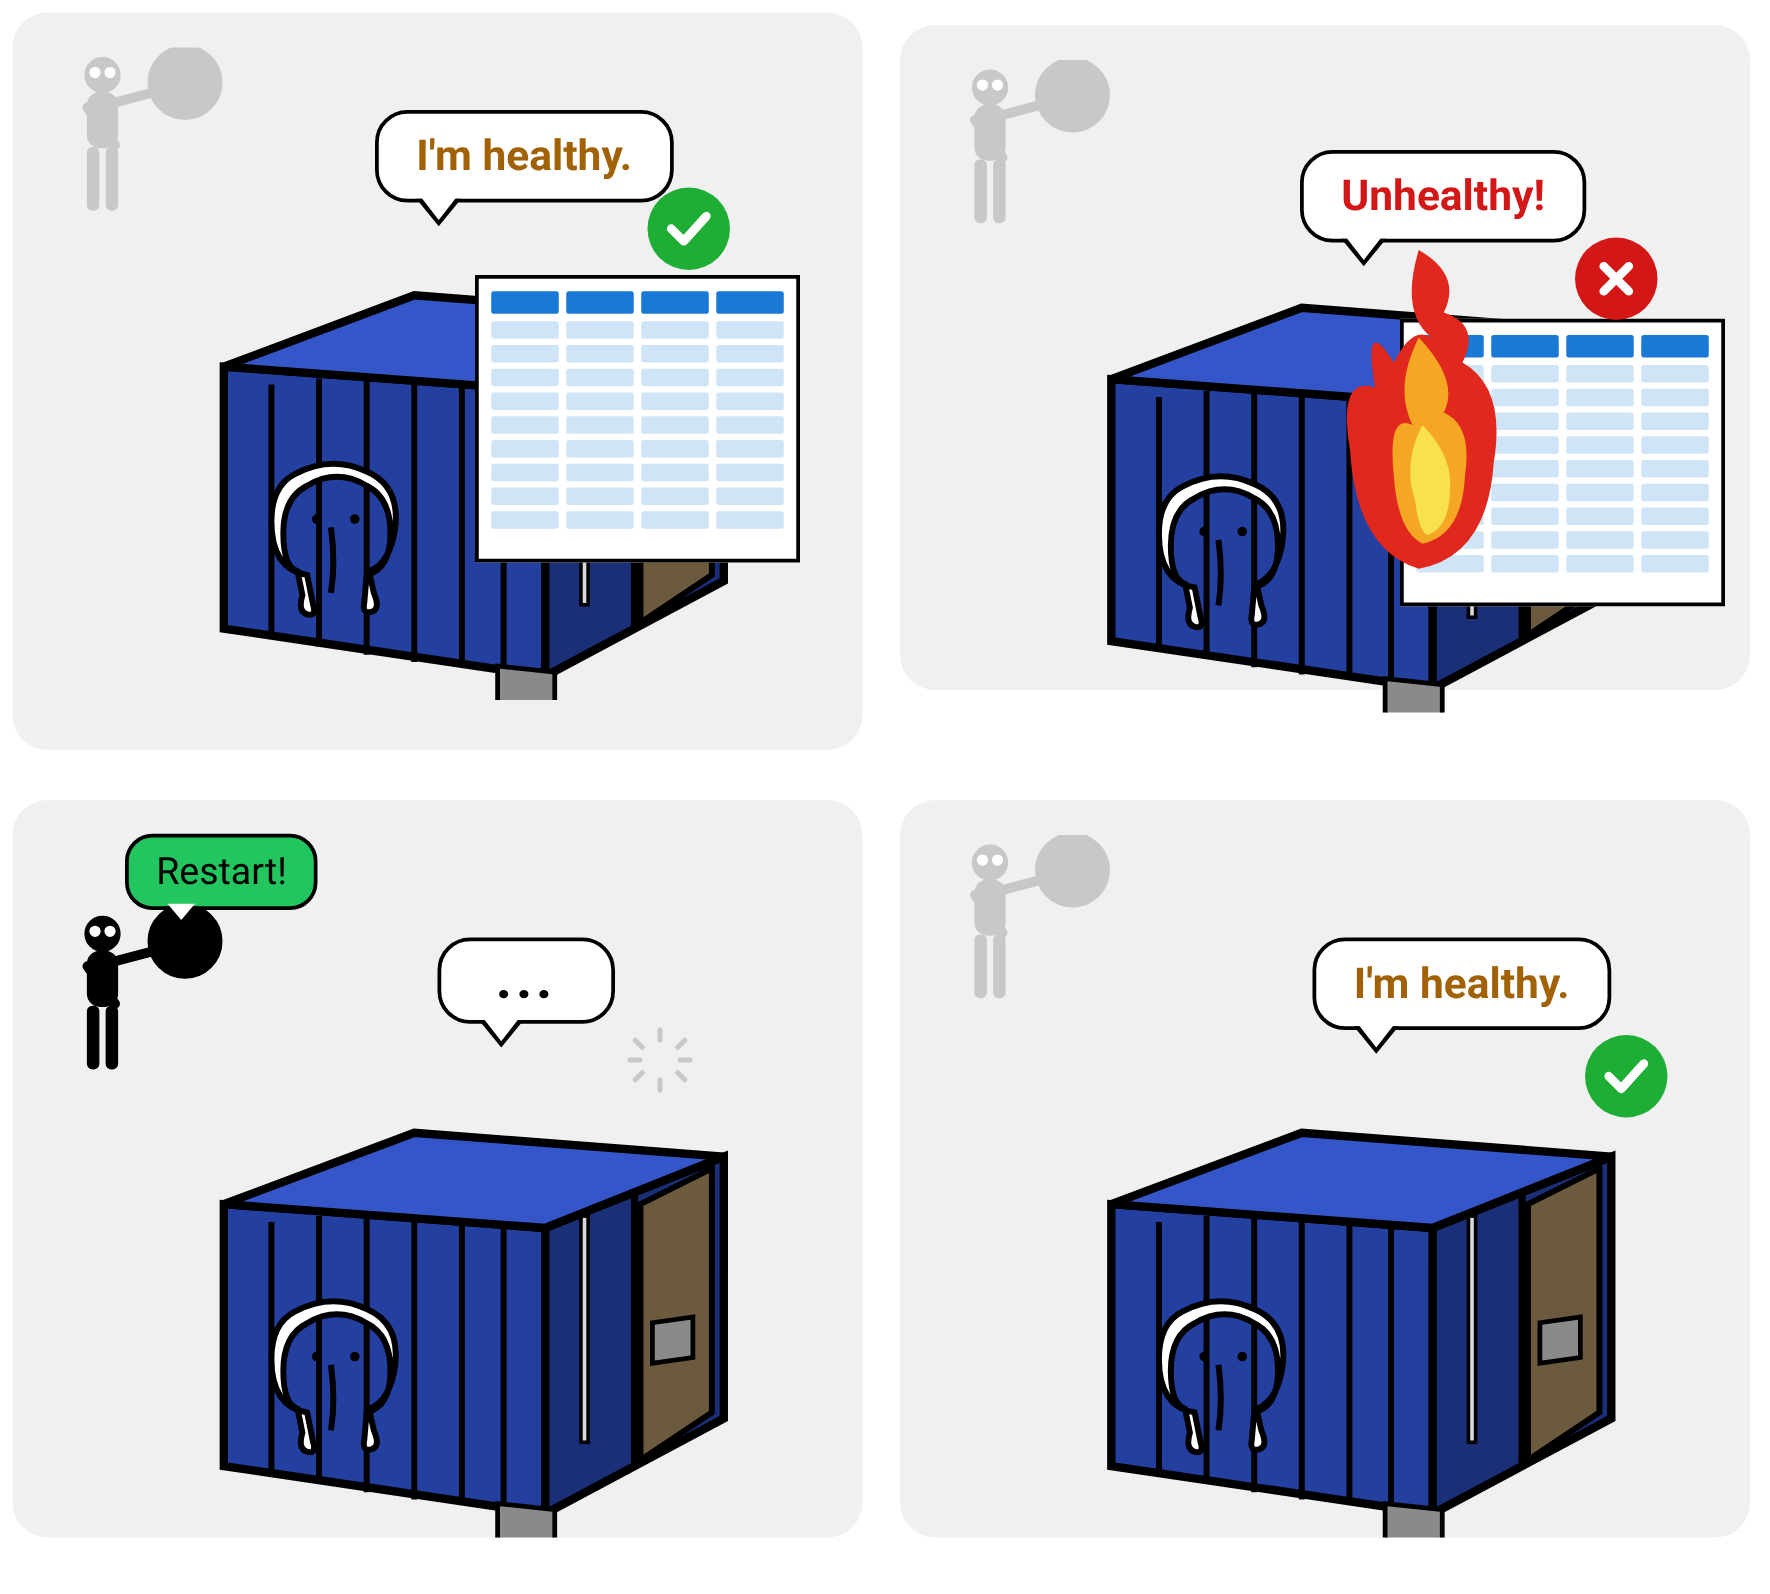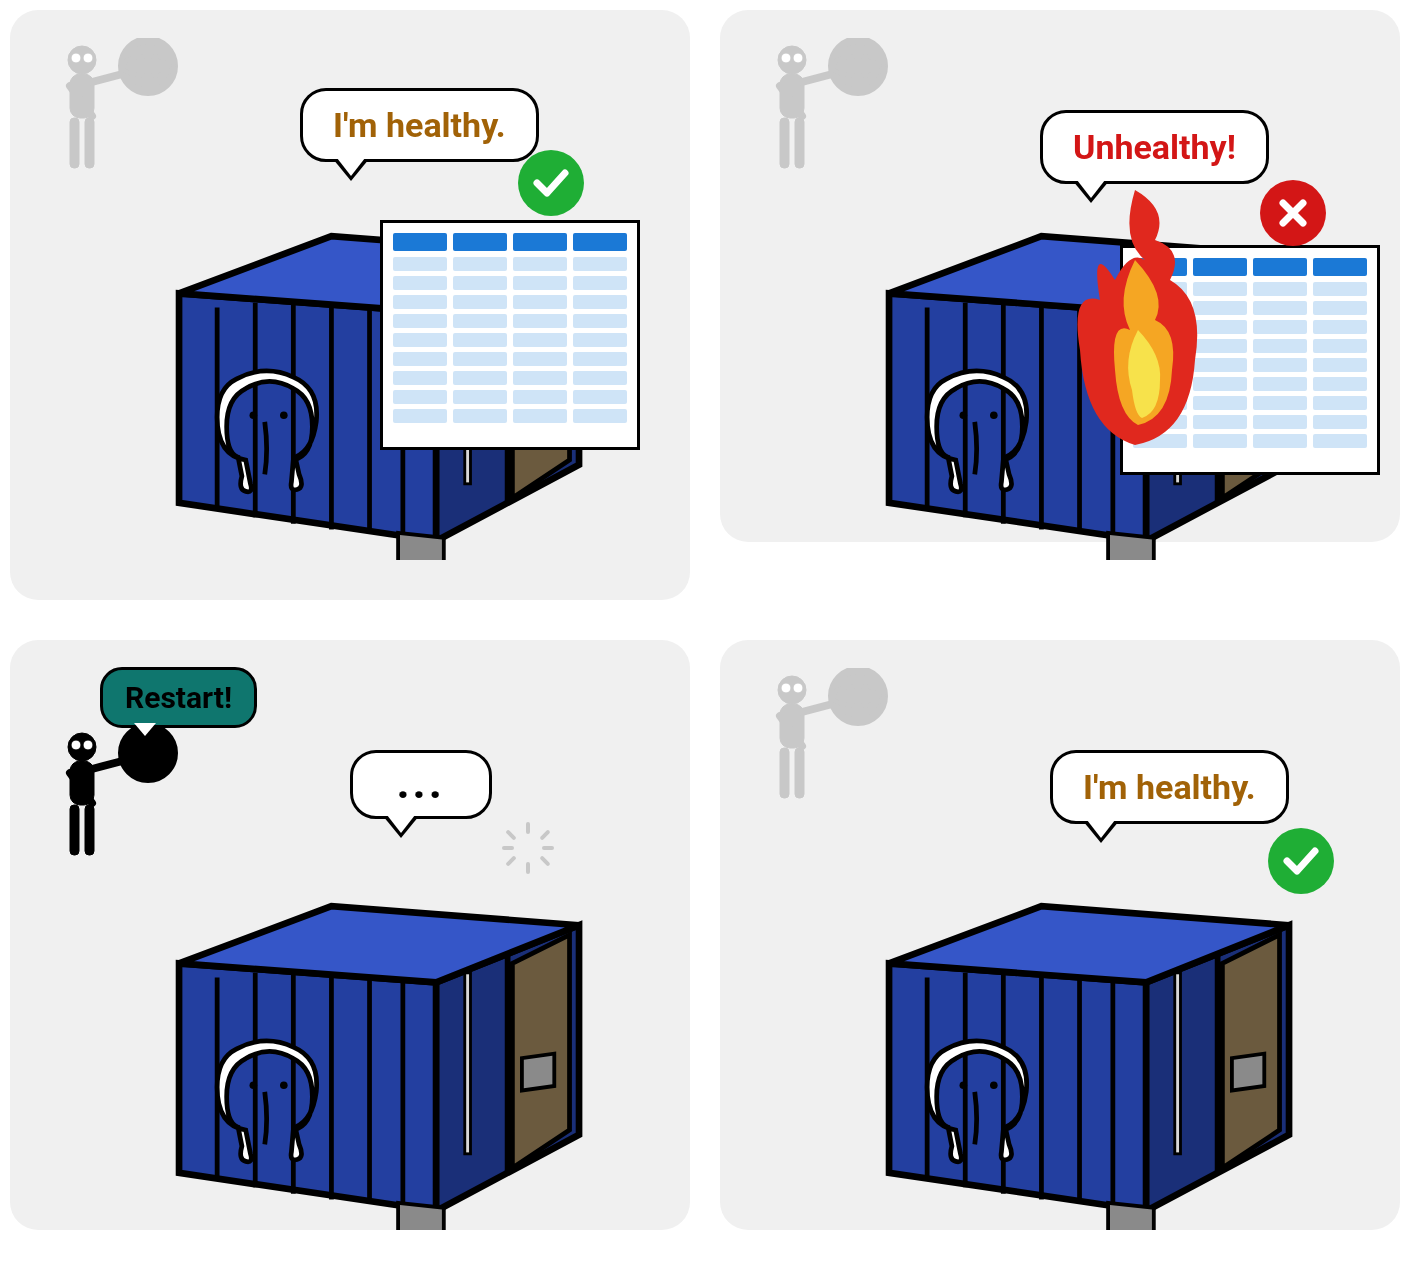--- a/index.html
+++ b/index.html
@@ -1,30 +1,30 @@
 <!DOCTYPE html>
 <html><head>
 <meta charset="utf-8">
 <style>
   html,body{margin:0;padding:0;background:#fff;font-family:-apple-system,BlinkMacSystemFont,"Segoe UI",Roboto,Helvetica,Arial,sans-serif}
   .canvas{width:1416px;height:1275px;position:relative;background:#fff}
   .panel{position:absolute;background:#f0f0f0;border-radius:28px}
   .p1{left:10px;top:10px;width:680px;height:590px}
-  .p2{left:720px;top:10px;width:680px;height:532px}
+  .p2{left:720px;top:20px;width:680px;height:532px}
   .p3{left:10px;top:640px;width:680px;height:590px}
   .p4{left:720px;top:640px;width:680px;height:590px}
 
   
   .inspector{position:absolute;left:30px;top:28px;width:160px;height:160px}
   .inspector svg{width:100%;height:100%}
   .inspector.grey svg *{stroke:#c8c8c8;fill:#c8c8c8}
   .inspector.active svg *{stroke:#000;fill:#000}
 
   
-  .ins-bubble{position:absolute;left:60px;top:-58px;background:#0f766e;border:3px solid #000;border-radius:22px;padding:10px 22px;font-size:30px;font-weight:700;white-space:nowrap}
+  .ins-bubble{position:absolute;left:60px;top:-58px;background:#22c55e;border:3px solid #000;border-radius:22px;padding:10px 22px;font-size:30px;font-weight:400;white-space:nowrap}
   .ins-bubble::after{content:"";position:absolute;left:28px;bottom:-16px;width:0;height:0;border-left:14px solid transparent;border-right:14px solid transparent;border-top:16px solid #000}
   .ins-bubble::before{content:"";position:absolute;left:31px;bottom:-11px;width:0;height:0;border-left:11px solid transparent;border-right:11px solid transparent;border-top:13px solid #fff;z-index:1}
 
   
   .container-box{position:absolute;left:90px;top:150px;width:520px;height:400px}
   .container-box svg{width:100%;height:100%}
 
   
   .c-bubble{position:absolute;background:#fff;border:3px solid #000;border-radius:26px;padding:14px 30px;font-size:34px;font-weight:700;white-space:nowrap}
   .c-bubble .tail{position:absolute;left:30px;bottom:-22px;width:0;height:0;border-left:18px solid transparent;border-right:18px solid transparent;border-top:22px solid #000}

